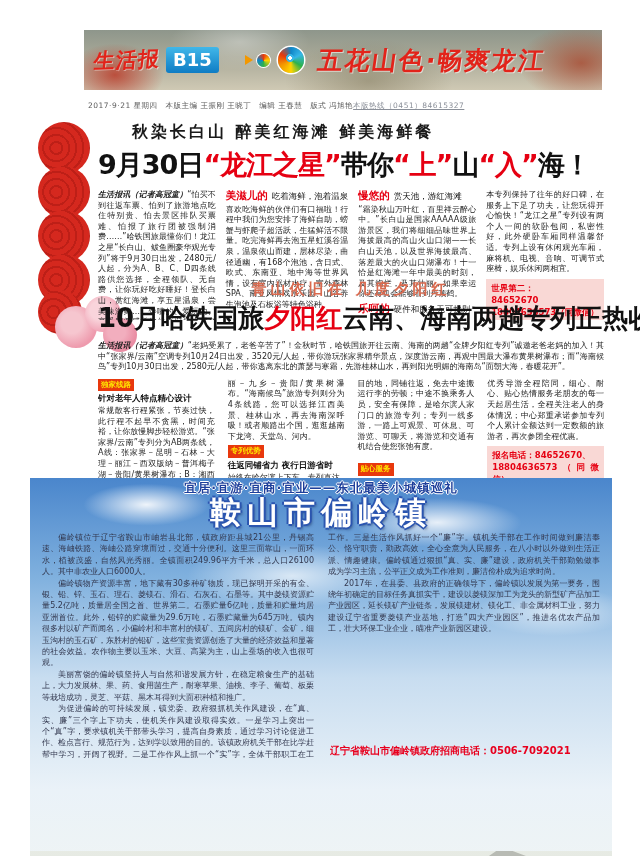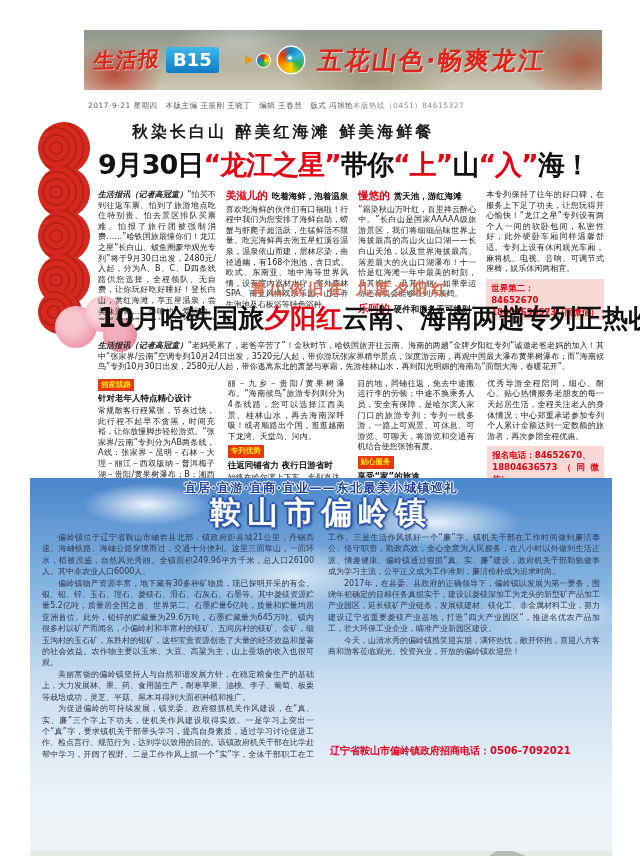--- a/index.html
+++ b/index.html
@@ -27,21 +27,21 @@
   .swirl::after { content:""; position:absolute; left:8px; top:7px; width:8px; height:8px; border-radius:50%;
     background:radial-gradient(circle,#fff 0 35%, #35b6e8 36% 70%, transparent 71%); }
   .swirl-small { width:13px; height:13px; border-radius:50%; margin-left:4px;
     background:conic-gradient(#e8380d,#ffd400,#2bb24c,#0f86c8,#e8380d); box-shadow:0 0 0 1px #fff; }
   .section-title { margin-left:14px; color:#e2231a; font-size:25px; font-weight:900;
     transform:skewX(-8deg); letter-spacing:2px; text-shadow:1px 1px 0 rgba(255,255,255,.55); white-space:nowrap; }
 
   
   .dateline { position:absolute; left:88px; top:101px; width:514px; display:flex; justify-content:flex-start;
     font-size:7.5px; color:#5a5a5a; letter-spacing:.5px; }
-  .hotline { color:#8a8f98; }
+  .hotline { color:#8a8f98;text-decoration:underline; }
 
   
   .fan { position:absolute; left:38px; top:122px; width:52px; height:218px; }
   .fan .blob { position:absolute; left:0; width:52px; height:52px; border-radius:50%;
     background:repeating-radial-gradient(circle at 35% 50%, #d5281e 0 5px, #bd1f17 5px 7px); }
   .peony { position:absolute; left:55px; top:296px; width:86px; height:58px; }
   .peony i { position:absolute; border-radius:50%; display:block; }
   .p1 { left:0; top:10px; width:42px; height:42px; background:radial-gradient(circle at 40% 40%, #f6c6cf 0 30%, #ee9aad 70%); }
   .p2 { left:30px; top:0; width:36px; height:36px; background:radial-gradient(circle at 40% 40%, #f9d4db 0 30%, #f0a4b6 70%); }
   .p3 { left:48px; top:22px; width:34px; height:34px; background:radial-gradient(circle at 40% 40%, #f2aebe 0 30%, #e98ba2 70%); }
@@ -49,21 +49,21 @@
   
   .art1 { position:absolute; left:98px; top:122px; width:506px; }
   .kicker1 { font-size:16px; font-weight:900; color:#1a1a1a; letter-spacing:3px; margin-left:34px; }
   .headline1 { margin-top:4px; font-size:27px; font-weight:900; letter-spacing:-1px; white-space:nowrap; color:#111; }
   .red { color:#e60012;margin-top:17px; }
   .cols { display:flex; gap:10px; margin-top:7px; height:130px; overflow:hidden; }
   .col { flex:1; font-size:8px; line-height:10.6px; color:#232323; text-align:justify; }
   .byline { font-weight:bold; font-style:italic; }
   .tagline { margin-bottom:2px; white-space:nowrap; }
   .tag-red { color:#e60012; font-weight:900; font-size:10.5px; margin-right:4px; }
-  .tag-sub { font-weight:700; font-size:8.5px; color:#111; }
+  .tag-sub { font-weight:400; font-size:8.5px; color:#111; }
   .phonebox { margin-top:4px; background:#f9d8d5; color:#e60012; font-weight:bold; font-size:8.5px;
     line-height:12px; padding:3px 5px; }
 
   
   .art2 { position:absolute; left:98px; top:280px; width:506px; }
   .kicker2 { text-align:center; font-size:15px; font-weight:700; color:#d96a4f; letter-spacing:4px; }
   .headline2 { margin-top:2px; text-align:center; font-size:26px; font-weight:900; letter-spacing:0; white-space:nowrap; color:#111; }
   .lead { margin-top:5px; font-size:8px; line-height:10.6px; text-align:justify; color:#232323; }
   .cols2 { display:flex; gap:13px; margin-top:6px; height:138px; overflow:hidden; }
   .tag-box { display:inline-block; background:#e8380d; color:#ffe600; font-size:7.5px; font-weight:bold;
@@ -183,21 +183,21 @@
         <p>常规散客行程紧张，节奏过快，此行程不起早不贪黑，时间充裕，让你放慢脚步轻松游览。“张家界/云南”专列分为AB两条线，A线：张家界－昆明－石林－大理－丽江－西双版纳－普洱梅子湖－贵阳/黄果树瀑布；B：湘西芙蓉镇－凤凰古镇－昆明－大理－腾冲－瑞</p>
       </div>
       <div class="col">
         <p>丽－九乡－贵阳/黄果树瀑布。“海南候鸟”旅游专列则分为4条线路，您可以选择江西美景、桂林山水，再去海南深呼吸！或者顺路出个国，逛逛越南下龙湾、天堂岛、河内。</p>
         <span class="tag-box" style="margin-top:3px">专列优势</span>
         <div class="tag-head">往返同铺省力 夜行日游省时</div>
         <p>始终在哈尔滨上下车，专列直达</p>
       </div>
       <div class="col">
         <p>目的地，同铺往返，免去中途搬运行李的劳顿；中途不换乘务人员，安全有保障，是哈尔滨人家门口的旅游专列；专列一线多游，一路上可观景、可休息、可游览、可聊天，将游览和交通有机结合使您张弛有度。</p>
-        <span class="tag-box" style="margin-top:3px">贴心服务</span>
+        <span class="tag-box" style="margin-top:10px">贴心服务</span>
         <div class="tag-head">享受“家”的旅途</div>
       </div>
       <div class="col">
         <p>优秀导游全程陪同，细心、耐心、贴心热情服务老朋友的每一天起居生活，全程关注老人的身体情况；中心郑重承诺参加专列个人累计金额达到一定数额的旅游者，再次参团全程优惠。</p>
         <div class="phonebox">
           <div>报名电话：84652670、</div>
           <div>18804636573（同微信）</div>
         </div>
       </div>
     </div>
@@ -209,21 +209,20 @@
     <div class="ad-cols">
       <div class="ad-col">
         <p>偏岭镇位于辽宁省鞍山市岫岩县北部，镇政府距县城21公里，丹锡高速、海岫铁路、海岫公路穿境而过，交通十分便利。这里三面靠山，一面环水，植被茂盛，自然风光秀丽。全镇面积249.96平方千米，总人口26100人。其中非农业人口6000人。</p>
         <p>偏岭镇物产资源丰富，地下藏有30多种矿物质，现已探明开采的有金、银、铅、锌、玉石、理石、菱镁石、滑石、石灰石、石墨等。其中菱镁资源贮量5.2亿吨，质量居全国之首、世界第二。石墨贮量6亿吨，质量和贮量均居亚洲首位。此外，铅锌的贮藏量为29.6万吨，石墨贮藏量为645万吨。镇内很多村以矿产而闻名，小偏岭村和丰富村的镁矿、五间房村的镁矿、金矿，细玉沟村的玉石矿，东胜村的铅矿，这些宝贵资源创造了大量的经济效益和显著的社会效益。农作物主要以玉米、大豆、高粱为主，山上蚕场的收入也很可观。</p>
         <p>美丽富饶的偏岭镇坚持人与自然和谐发展方针，在稳定粮食生产的基础上，大力发展林、果、药、食用菌生产，耐寒苹果、油桃、李子、葡萄、板栗等栽培成功，灵芝、平菇、黑木耳得到大面积种植和推广。</p>
         <p>为促进偏岭的可持续发展，镇党委、政府狠抓机关作风建设，在“真、实、廉”三个字上下功夫，使机关作风建设取得实效。一是学习上突出一个“真”字，要求镇机关干部带头学习，提高自身素质，通过学习讨论促进工作、检点言行、规范行为，达到学以致用的目的。该镇政府机关干部在比学赶帮中学习，开阔了视野。二是工作作风上抓一个“实”字，全体干部职工在工作中不说空话、大话、虚话，不摆花架子，真抓实干讲求实效</p>
       </div>
       <div class="ad-col">
         <p class="noindent">工作。三是生活作风抓好一个“廉”字。镇机关干部在工作时间做到廉洁奉公、恪守职责，勤政高效，全心全意为人民服务，在八小时以外做到生活正派、情趣健康。偏岭镇通过狠抓“真、实、廉”建设，政府机关干部勤勉做事成为学习主流，公平正义成为工作准则，廉洁俭朴成为追求时尚。</p>
         <p>2017年，在县委、县政府的正确领导下，偏岭镇以发展为第一要务，围绕年初确定的目标任务真抓实干，建设以菱镁深加工为龙头的新型矿产品加工产业园区，延长镁矿产业链条，发展镁建材、镁化工、非金属材料工业，努力建设辽宁省重要菱镁产业基地，打造“四大产业园区”，推进名优农产品加工，壮大环保工业企业，瞄准产业新园区建设。</p>
-        <p>今天，山清水秀的偏岭镇携笑迎宾朋，满怀热忱，敞开怀抱，喜迎八方客商和游客莅临观光、投资兴业，开放的偏岭镇欢迎您！</p>
       </div>
     </div>
     <div class="ad-contacts">
       <div class="c-red">辽宁省鞍山市偏岭镇政府招商电话：0506-7092021</div>
     </div>
     <div class="photo">
       <div class="mt-far"></div>
       <div class="mt-main"></div>
       <div class="mt-near"></div>
       <div class="water"></div>

